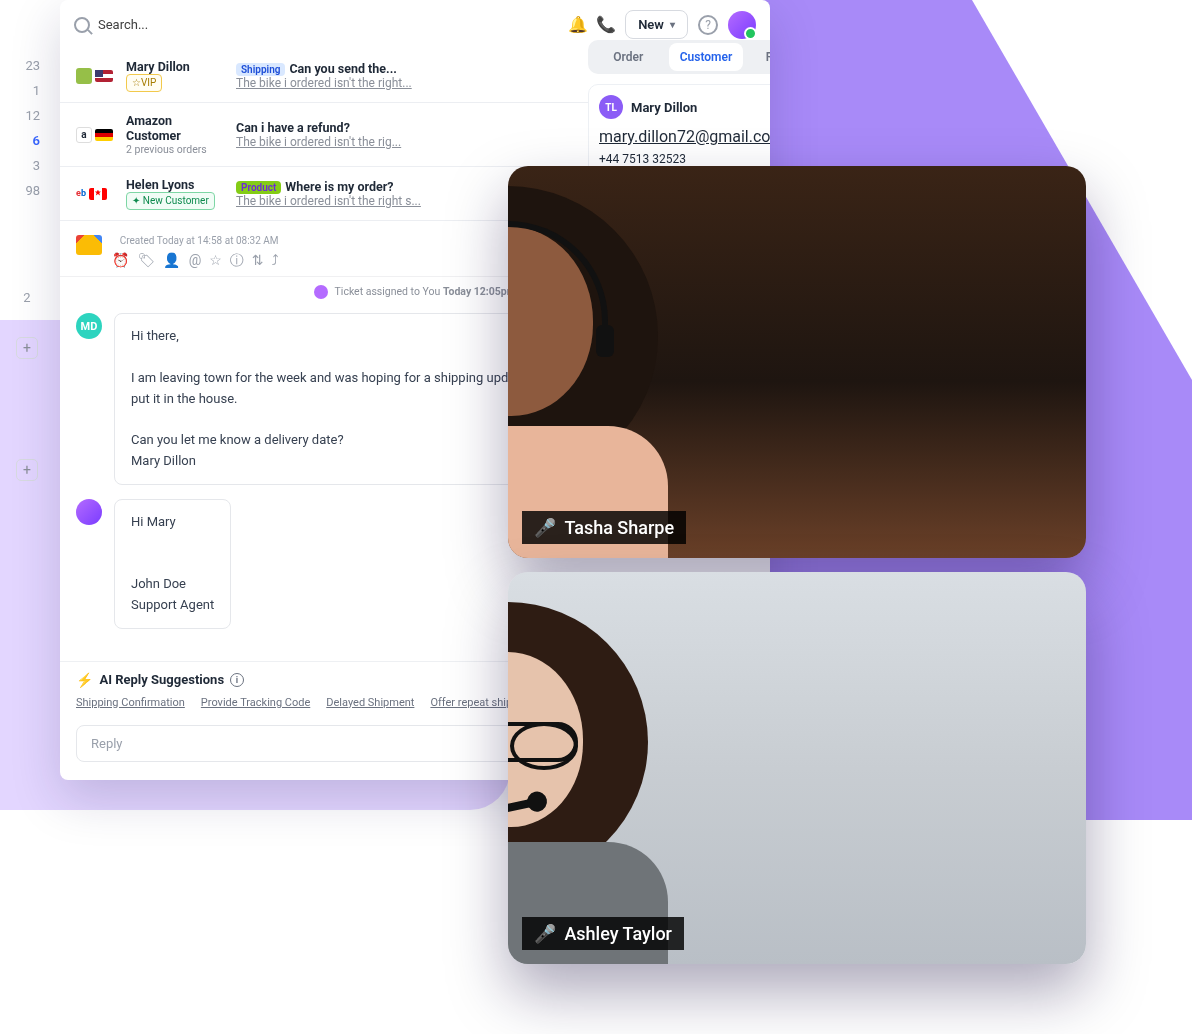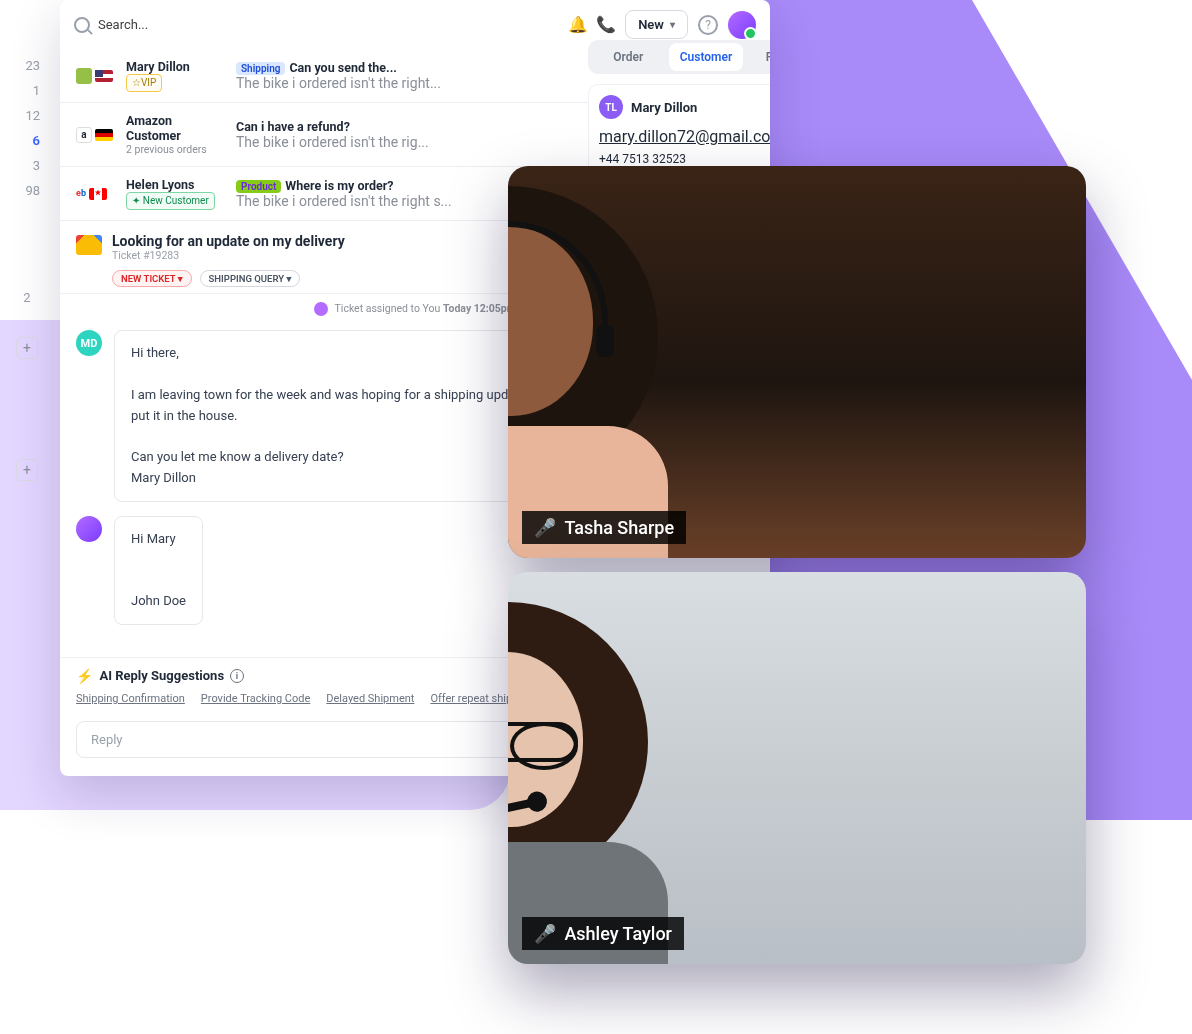--- a/index.html
+++ b/index.html
@@ -120,21 +120,21 @@
 .badge{display:inline-block;font-size:10px;border-radius:4px;padding:1px 5px;line-height:1.4;}
 .badge-vip{border:1px solid #f2c94c;color:#a67c00;background:#fffdf3;}
 .badge-new{border:1px solid #7ed6a5;color:#0e8a4e;background:#f1fcf6;}
 .sub{font-size:10.5px;color:#8a8f99;}
 
 .msg-col{flex:1;min-width:0;}
 .tag{font-size:10px;border-radius:4px;padding:1px 5px;font-weight:600;margin-right:4px;}
 .tag-ship{background:#d9e8ff;color:#1d4ed8;}
 .tag-prod{background:#84cc16;color:#6d28d9;}
 .msg-title{font-weight:700;font-size:12.5px;white-space:nowrap;overflow:hidden;text-overflow:ellipsis;}
-.msg-sub{font-size:14px;color:#8a8f99;white-space:nowrap;overflow:hidden;text-overflow:ellipsis;}
+.msg-sub{font-size:12px;color:#8a8f99;white-space:nowrap;overflow:hidden;text-overflow:ellipsis;text-decoration:underline;}
 
 .asg-col{width:26px;}
 .mini-av{width:22px;height:22px;border-radius:50%;background:#ffc4a3;}
 .add-asg{width:22px;height:22px;border:1.5px dashed #bfc5cf;border-radius:50%;display:flex;align-items:center;justify-content:center;color:#8a8f99;font-size:11px;}
 
 .time-col{width:62px;font-size:10.5px;color:#8a8f99;text-align:left;}
 .prog{width:50px;height:5px;border-radius:3px;background:#e5e7eb;overflow:hidden;margin-bottom:3px;}
 .prog>span{display:block;height:100%;background:#22c55e;}
 .prog .amber{background:#f59e0b;}
 .price-col{width:44px;text-align:right;font-weight:700;font-size:13px;}
@@ -342,28 +342,20 @@
       <div class="prog">
           <span style="width:90%"></span>
         </div>
       <span>21 hours</span>
     </div>
     <div class="price-col">$458</div>
   </div>
 
   <div class="detail-head">
     <span class="gmail"></span>
-    <div class="dh-right">
-      <div class="dh-title">Looking for an update on my delivery</div>
-      <div class="dh-sub">Ticket #19283</div>
-      <div class="chips">
-        <span class="chip"><span>NEW TICKET</span> ▾</span>
-        <span class="chip chip2"><span>SHIPPING QUERY</span> ▾</span>
-      </div>
-    </div>
     <div>
       <div class="dh-meta">Created Today at 14:58 at 08:32 AM</div>
       <div class="dh-icons">
         <span>⏰</span>
         <span>🏷</span>
         <span>👤</span>
         <span>@</span>
         <span>☆</span>
         <span>ⓘ</span>
         <span>⇅</span>
@@ -386,20 +378,21 @@
         <p>Can you let me know a delivery date?</p>
         <p>Mary Dillon</p>
       </div>
     </div>
     <div class="msg-row">
       <div class="av av-agent"></div>
       <div class="bubble">
         <p>Hi Mary</p><br>
         <br>
         <p>John Doe</p>
+        <p>Support Agent</p>
       </div>
     </div>
   </div>
 
   <div class="ai-section">
     <div class="ai-head">
       <span class="bolt">⚡</span>
       <span>AI Reply Suggestions</span>
       <span class="ai-info">i</span>
     </div>

